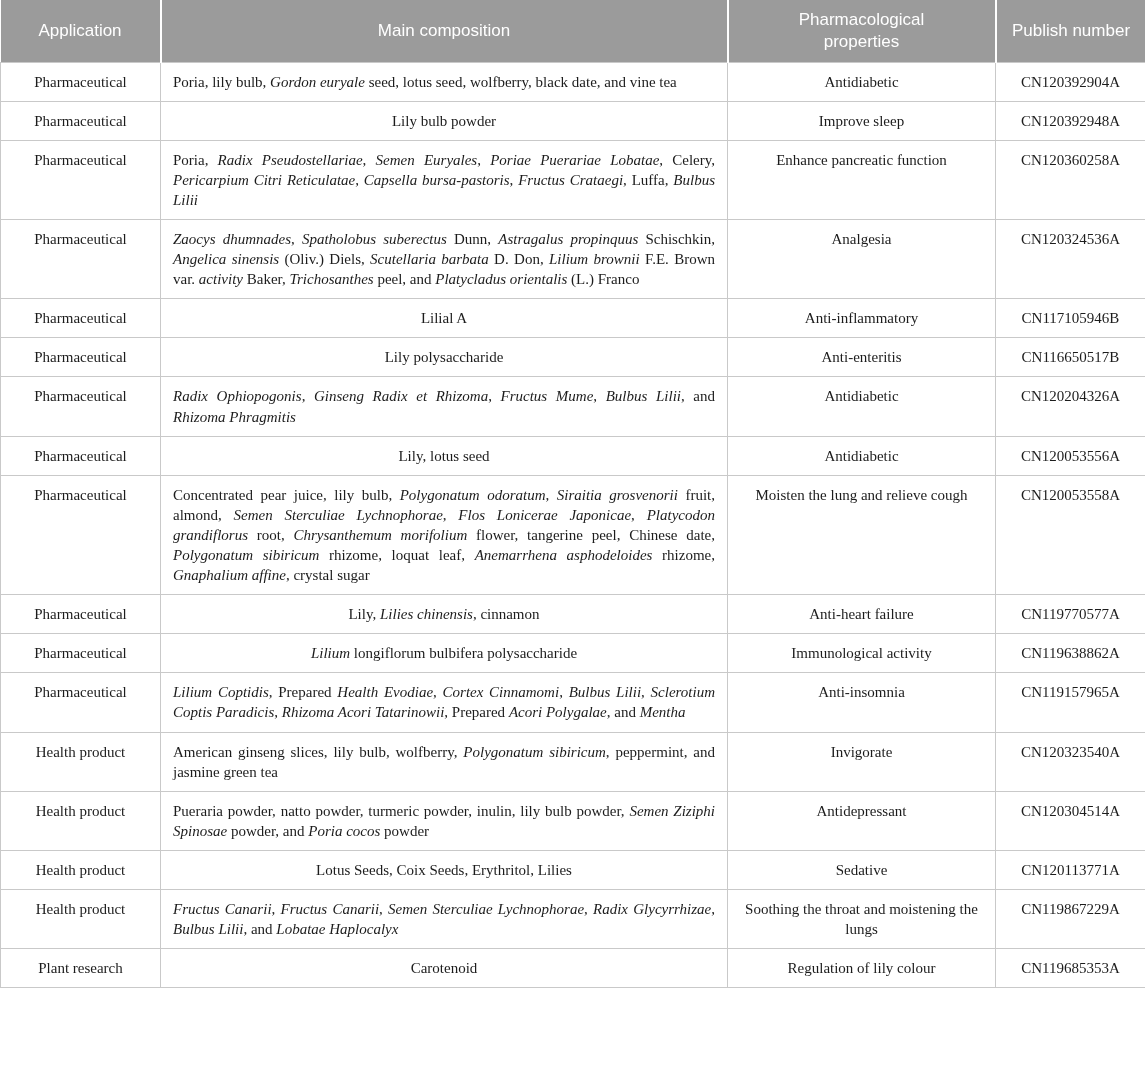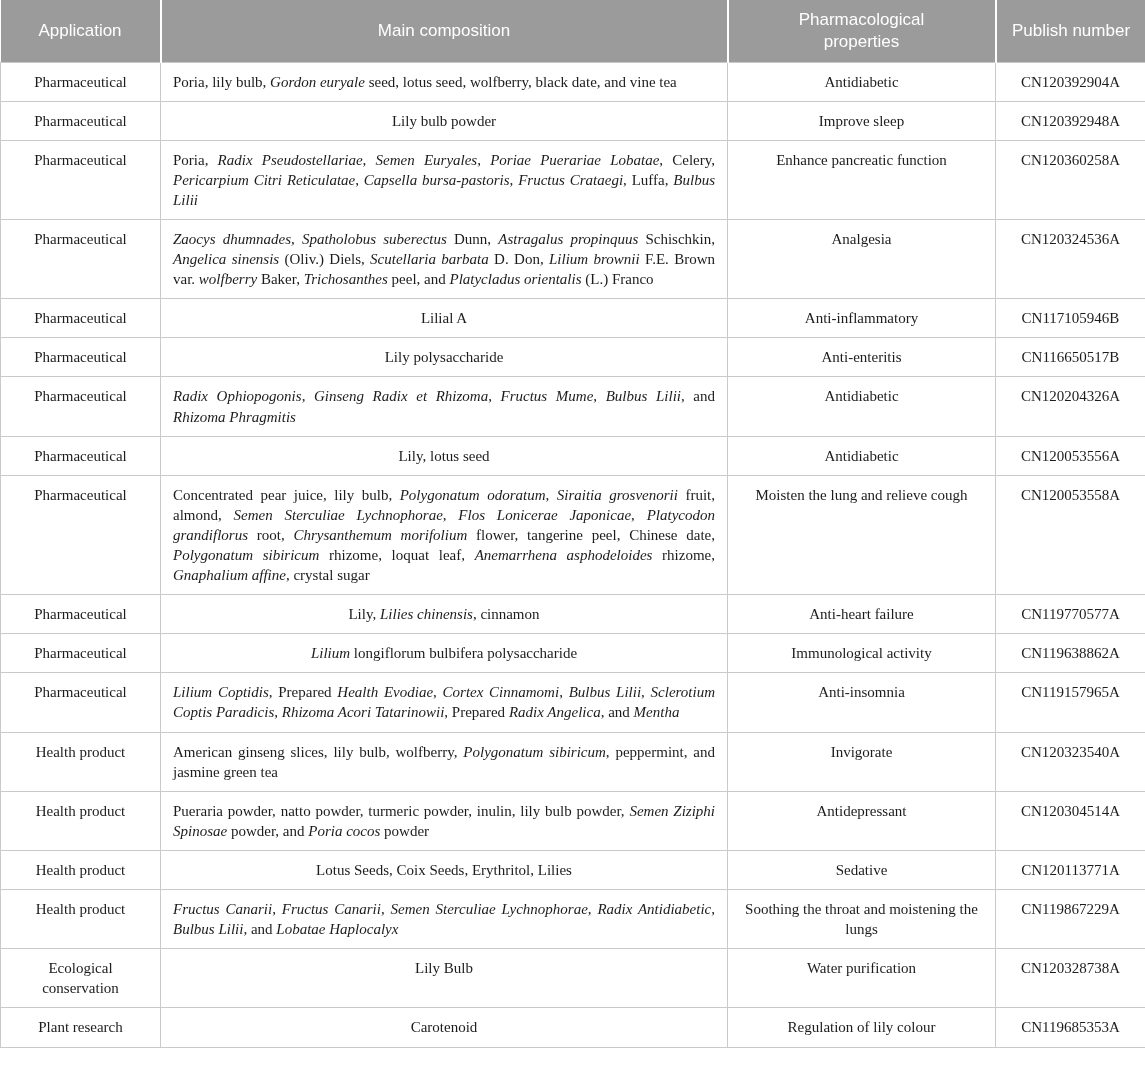--- a/index.html
+++ b/index.html
@@ -82,21 +82,21 @@
           <td class="pub">CN120392948A</td>
         </tr>
         <tr>
           <td class="app">Pharmaceutical</td>
           <td class="comp long">Poria, <i>Radix Pseudostellariae</i>, <i>Semen Euryales</i>, <i>Poriae Puerariae Lobatae</i>, Celery, <i>Pericarpium Citri Reticulatae</i>, <i>Capsella bursa-pastoris</i>, <i>Fructus Crataegi</i>, Luffa, <i>Bulbus Lilii</i></td>
           <td class="prop">Enhance pancreatic function</td>
           <td class="pub">CN120360258A</td>
         </tr>
         <tr>
           <td class="app">Pharmaceutical</td>
-          <td class="comp long"><i>Zaocys dhumnades</i>, <i>Spatholobus suberectus</i> Dunn, <i>Astragalus propinquus</i> Schischkin, <i>Angelica sinensis</i> (Oliv.) Diels, <i>Scutellaria barbata</i> D. Don, <i>Lilium brownii</i> F.E. Brown var. <i>wolfberry</i> Baker, <i>Trichosanthes</i> peel, and <i>Platycladus orientalis</i> (L.) Franco</td>
+          <td class="comp long"><i>Zaocys dhumnades</i>, <i>Spatholobus suberectus</i> Dunn, <i>Astragalus propinquus</i> Schischkin, <i>Angelica sinensis</i> (Oliv.) Diels, <i>Scutellaria barbata</i> D. Don, <i>Lilium brownii</i> F.E. Brown var. <i>activity</i> Baker, <i>Trichosanthes</i> peel, and <i>Platycladus orientalis</i> (L.) Franco</td>
           <td class="prop">Analgesia</td>
           <td class="pub">CN120324536A</td>
         </tr>
         <tr>
           <td class="app">Pharmaceutical</td>
           <td class="comp">Lilial A</td>
           <td class="prop">Anti-inflammatory</td>
           <td class="pub">CN117105946B</td>
         </tr>
         <tr>
@@ -130,21 +130,21 @@
           <td class="pub">CN119770577A</td>
         </tr>
         <tr>
           <td class="app">Pharmaceutical</td>
           <td class="comp"><i>Lilium</i> longiflorum bulbifera polysaccharide</td>
           <td class="prop">Immunological activity</td>
           <td class="pub">CN119638862A</td>
         </tr>
         <tr>
           <td class="app">Pharmaceutical</td>
-          <td class="comp long"><i>Lilium Coptidis</i>, Prepared <i>Health Evodiae</i>, <i>Cortex Cinnamomi</i>, <i>Bulbus Lilii</i>, <i>Sclerotium Coptis Paradicis</i>, <i>Rhizoma Acori Tatarinowii</i>, Prepared <i>Radix Angelica</i>, and <i>Mentha</i></td>
+          <td class="comp long"><i>Lilium Coptidis</i>, Prepared <i>Health Evodiae</i>, <i>Cortex Cinnamomi</i>, <i>Bulbus Lilii</i>, <i>Sclerotium Coptis Paradicis</i>, <i>Rhizoma Acori Tatarinowii</i>, Prepared <i>Acori Polygalae</i>, and <i>Mentha</i></td>
           <td class="prop">Anti-insomnia</td>
           <td class="pub">CN119157965A</td>
         </tr>
         <tr>
           <td class="app">Health product</td>
           <td class="comp long">American ginseng slices, lily bulb, wolfberry, <i>Polygonatum sibiricum</i>, peppermint, and jasmine green tea</td>
           <td class="prop">Invigorate</td>
           <td class="pub">CN120323540A</td>
         </tr>
         <tr>
@@ -154,29 +154,23 @@
           <td class="pub">CN120304514A</td>
         </tr>
         <tr>
           <td class="app">Health product</td>
           <td class="comp">Lotus Seeds, Coix Seeds, Erythritol, Lilies</td>
           <td class="prop">Sedative</td>
           <td class="pub">CN120113771A</td>
         </tr>
         <tr>
           <td class="app">Health product</td>
-          <td class="comp long"><i>Fructus Canarii</i>, <i>Fructus Canarii</i>, <i>Semen Sterculiae Lychnophorae</i>, <i>Radix Antidiabetic</i>, <i>Bulbus Lilii</i>, and <i>Lobatae Haplocalyx</i></td>
+          <td class="comp long"><i>Fructus Canarii</i>, <i>Fructus Canarii</i>, <i>Semen Sterculiae Lychnophorae</i>, <i>Radix Glycyrrhizae</i>, <i>Bulbus Lilii</i>, and <i>Lobatae Haplocalyx</i></td>
           <td class="prop">Soothing the throat and moistening the lungs</td>
           <td class="pub">CN119867229A</td>
-        </tr>
-        <tr>
-          <td class="app">Ecological conservation</td>
-          <td class="comp">Lily Bulb</td>
-          <td class="prop">Water purification</td>
-          <td class="pub">CN120328738A</td>
         </tr>
         <tr>
           <td class="app">Plant research</td>
           <td class="comp">Carotenoid</td>
           <td class="prop">Regulation of lily colour</td>
           <td class="pub">CN119685353A</td>
         </tr>
       </tbody>
   </table>
 </div>

